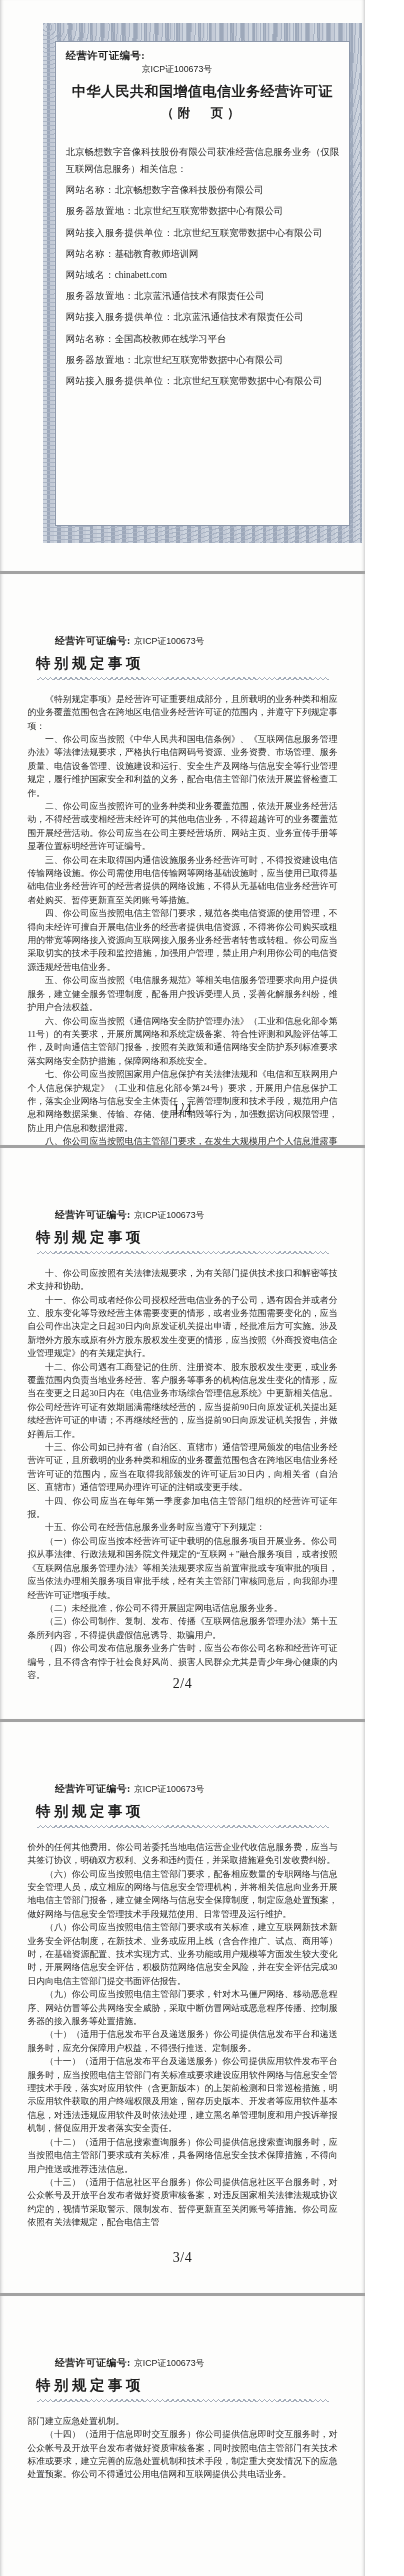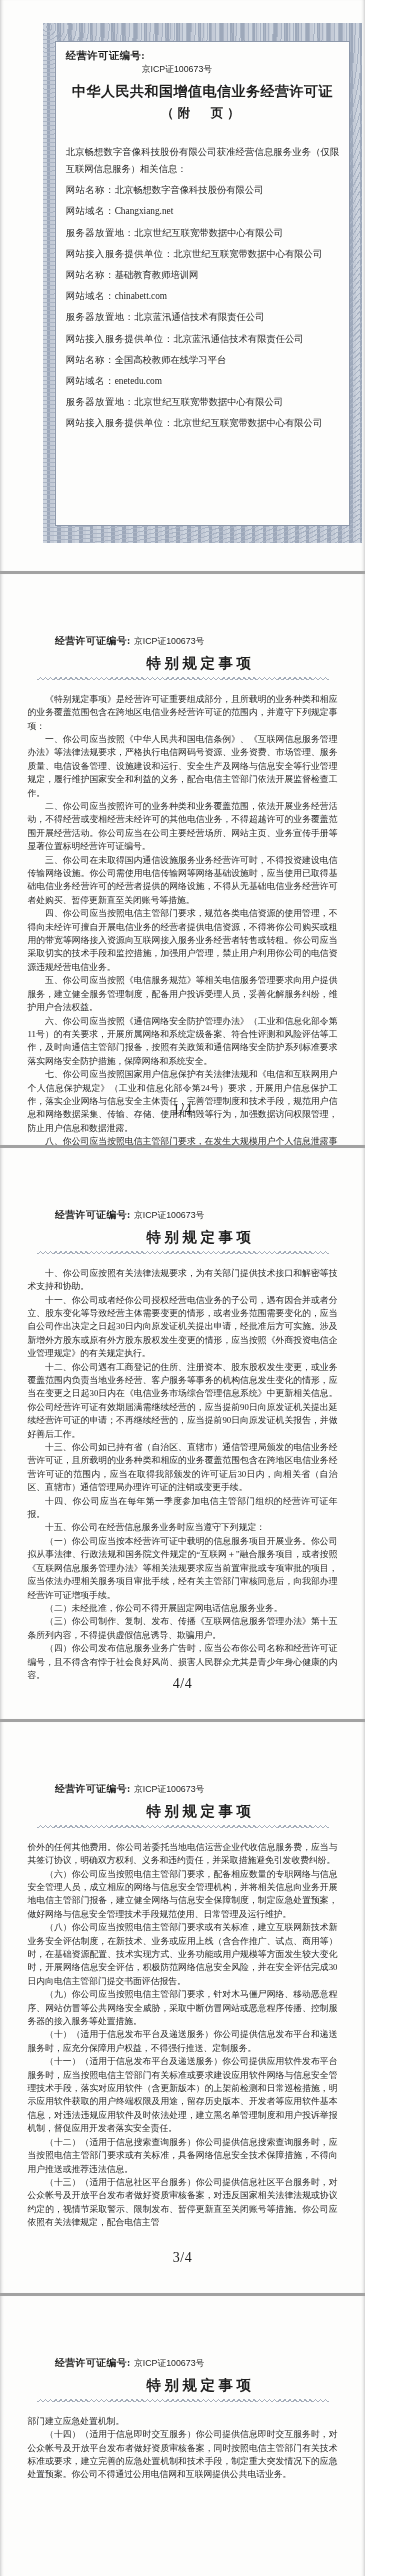--- a/index.html
+++ b/index.html
@@ -89,21 +89,20 @@
     font-weight:bold;
     letter-spacing:0.5px;
   }
   .prov-license .num{
     font-size:8.8px;
     margin-left:3.1px;
     font-family:"Liberation Sans","DejaVu Sans",sans-serif;
   }
   .prov-title{
     margin-top:6.2px;
-    text-align:center;
     font-size:14.4px;
     font-weight:bold;
     letter-spacing:3.6px;
     margin-left:36px;
   }
   .prov-divider{
     width:292px;
     height:3.6px;
     margin:3.6px auto 0 auto;
     background:
@@ -137,29 +136,27 @@
   <div class="sheet">
     <div class="cert-frame">
       <div class="cert-frame-inner">
         <div class="cert-license-label">经营许可证编号:</div>
         <div class="cert-license-number">京ICP证100673号</div>
         <div class="cert-title">中华人民共和国增值电信业务经营许可证</div>
         <div class="cert-subtitle">（附　页）</div>
         <div class="cert-intro">北京畅想数字音像科技股份有限公司获准经营信息服务业务（仅限互联网信息服务）相关信息：</div>
         <div class="site-lines">
             <div class="site-line"><span class="lbl">网站名称：</span><span>北京畅想数字音像科技股份有限公司</span></div>
-            <div class="site-line"><span class="lbl">网站域名：</span><span>Changxiang.net</span></div>
             <div class="site-line"><span class="lbl">服务器放置地：</span><span>北京世纪互联宽带数据中心有限公司</span></div>
             <div class="site-line"><span class="lbl">网站接入服务提供单位：</span><span>北京世纪互联宽带数据中心有限公司</span></div>
             <div class="site-line"><span class="lbl">网站名称：</span><span>基础教育教师培训网</span></div>
             <div class="site-line"><span class="lbl">网站域名：</span><span>chinabett.com</span></div>
             <div class="site-line"><span class="lbl">服务器放置地：</span><span>北京蓝汛通信技术有限责任公司</span></div>
             <div class="site-line"><span class="lbl">网站接入服务提供单位：</span><span>北京蓝汛通信技术有限责任公司</span></div>
             <div class="site-line"><span class="lbl">网站名称：</span><span>全国高校教师在线学习平台</span></div>
-            <div class="site-line"><span class="lbl">网站域名：</span><span>enetedu.com</span></div>
             <div class="site-line"><span class="lbl">服务器放置地：</span><span>北京世纪互联宽带数据中心有限公司</span></div>
             <div class="site-line"><span class="lbl">网站接入服务提供单位：</span><span>北京世纪互联宽带数据中心有限公司</span></div>
           </div>
       </div>
     </div>
   </div>
 
   <div class="sheet separated">
       <div class="prov-license"><span class="lbl">经营许可证编号:</span><span class="num">京ICP证100673号</span></div>
       <div class="prov-title">特别规定事项</div>
@@ -186,21 +183,21 @@
         <p>十一、你公司或者经你公司授权经营电信业务的子公司，遇有因合并或者分立、股东变化等导致经营主体需要变更的情形，或者业务范围需要变化的，应当自公司作出决定之日起30日内向原发证机关提出申请，经批准后方可实施。涉及新增外方股东或原有外方股东股权发生变更的情形，应当按照《外商投资电信企业管理规定》的有关规定执行。</p>
         <p>十二、你公司遇有工商登记的住所、注册资本、股东股权发生变更，或业务覆盖范围内负责当地业务经营、客户服务等事务的机构信息发生变化的情形，应当在变更之日起30日内在《电信业务市场综合管理信息系统》中更新相关信息。你公司经营许可证有效期届满需继续经营的，应当提前90日向原发证机关提出延续经营许可证的申请；不再继续经营的，应当提前90日向原发证机关报告，并做好善后工作。</p>
         <p>十三、你公司如已持有省（自治区、直辖市）通信管理局颁发的电信业务经营许可证，且所载明的业务种类和相应的业务覆盖范围包含在跨地区电信业务经营许可证的范围内，应当在取得我部颁发的许可证后30日内，向相关省（自治区、直辖市）通信管理局办理许可证的注销或变更手续。</p>
         <p>十四、你公司应当在每年第一季度参加电信主管部门组织的经营许可证年报。</p>
         <p>十五、你公司在经营信息服务业务时应当遵守下列规定：</p>
         <p>（一）你公司应当按本经营许可证中载明的信息服务项目开展业务。你公司拟从事法律、行政法规和国务院文件规定的“互联网＋”融合服务项目，或者按照《互联网信息服务管理办法》等相关法规要求应当前置审批或专项审批的项目，应当依法办理相关服务项目审批手续，经有关主管部门审核同意后，向我部办理经营许可证增项手续。</p>
         <p>（二）未经批准，你公司不得开展固定网电话信息服务业务。</p>
         <p>（三）你公司制作、复制、发布、传播《互联网信息服务管理办法》第十五条所列内容，不得提供虚假信息诱导、欺骗用户。</p>
         <p>（四）你公司发布信息服务业务广告时，应当公布你公司名称和经营许可证编号，且不得含有悖于社会良好风尚、损害人民群众尤其是青少年身心健康的内容。</p>
       </div>
-      <div class="page-footer">4/4</div>
+      <div class="page-footer">2/4</div>
     </div>
     <div class="sheet separated">
       <div class="prov-license"><span class="lbl">经营许可证编号:</span><span class="num">京ICP证100673号</span></div>
       <div class="prov-title">特别规定事项</div>
       <div class="prov-divider"></div>
       <div class="prov-body">
         <p class="cont">价外的任何其他费用。你公司若委托当地电信运营企业代收信息服务费，应当与其签订协议，明确双方权利、义务和违约责任，并采取措施避免引发收费纠纷。</p>
         <p>（六）你公司应当按照电信主管部门要求，配备相应数量的专职网络与信息安全管理人员，成立相应的网络与信息安全管理机构，并将相关信息向业务开展地电信主管部门报备，建立健全网络与信息安全保障制度，制定应急处置预案，做好网络与信息安全管理技术手段规范使用、日常管理及运行维护。</p>
         <p>（八）你公司应当按照电信主管部门要求或有关标准，建立互联网新技术新业务安全评估制度，在新技术、业务或应用上线（含合作推广、试点、商用等）时，在基础资源配置、技术实现方式、业务功能或用户规模等方面发生较大变化时，开展网络信息安全评估，积极防范网络信息安全风险，并在安全评估完成30日内向电信主管部门提交书面评估报告。</p>
         <p>（九）你公司应当按照电信主管部门要求，针对木马僵尸网络、移动恶意程序、网站仿冒等公共网络安全威胁，采取中断仿冒网站或恶意程序传播、控制服务器的接入服务等处置措施。</p>

